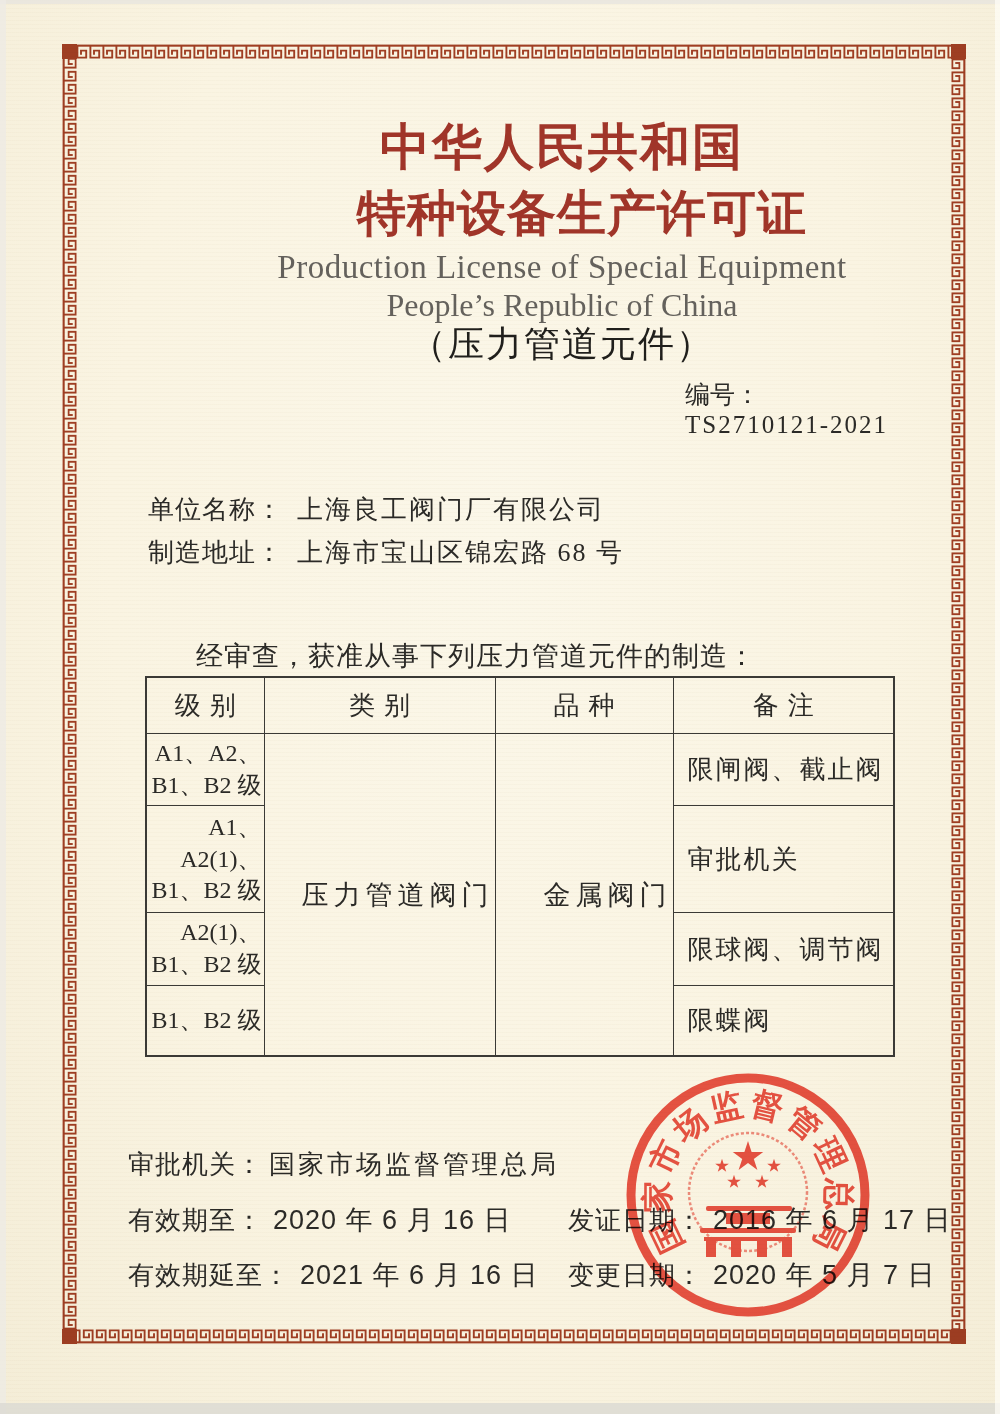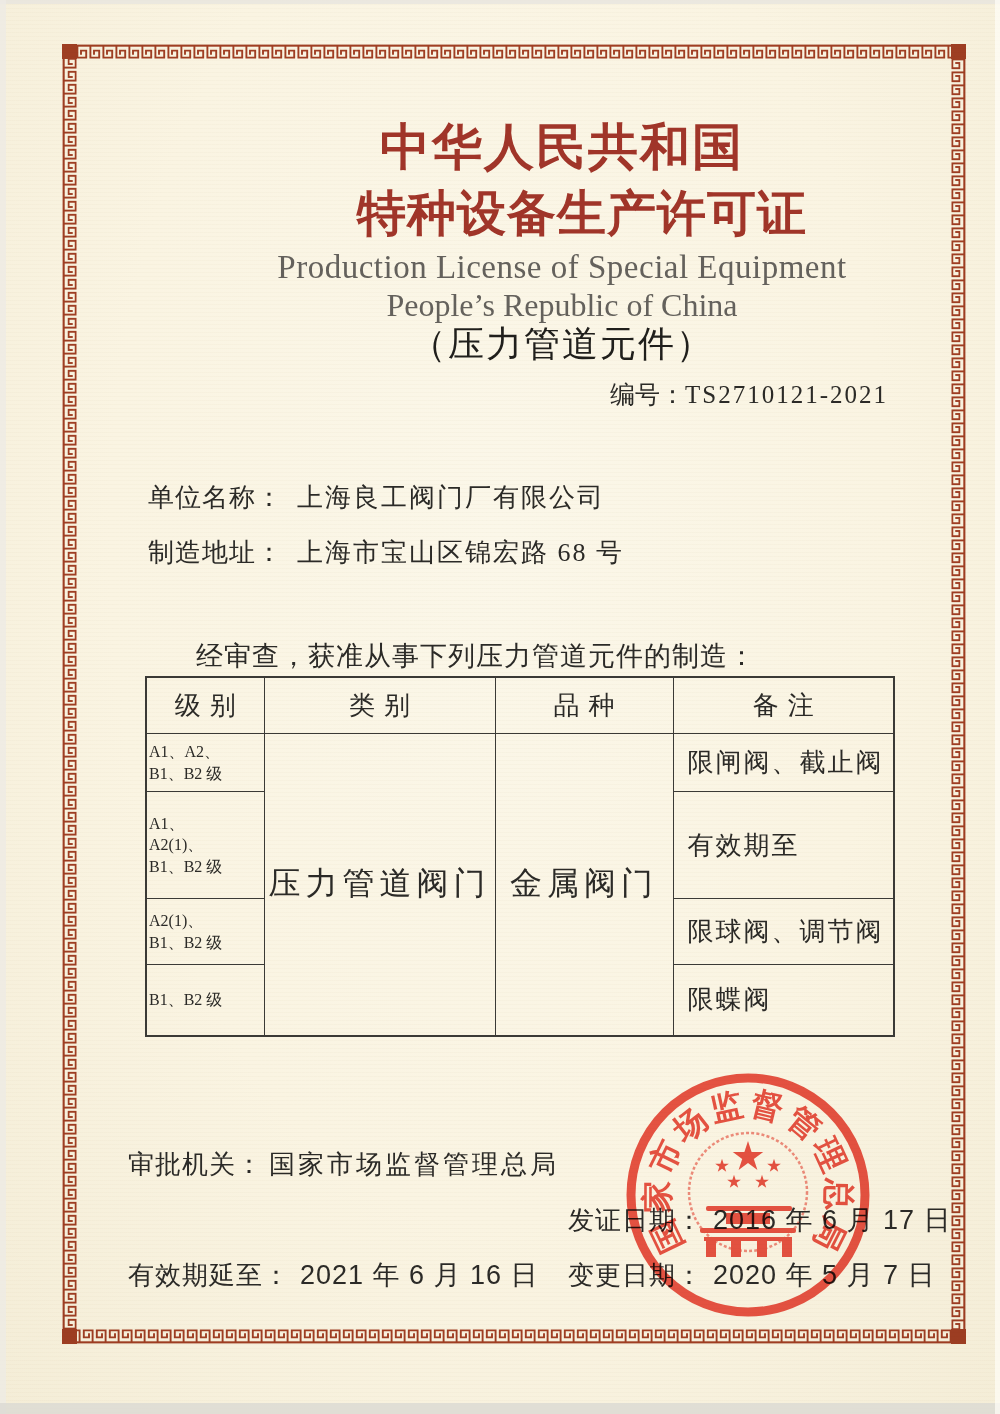--- a/index.html
+++ b/index.html
@@ -8,48 +8,48 @@
     font-family:"Liberation Serif","DejaVu Serif",serif;
     background:#f6f0dc;
   }
   #page{
     position:relative;width:1000px;height:1414px;overflow:hidden;
     background:
       repeating-linear-gradient(to bottom, rgba(190,170,130,0.05) 0 1px, rgba(0,0,0,0) 1px 4px),
       radial-gradient(ellipse at 50% 38%, #fbf7e9 0%, #faf4e2 55%, #f4edd7 100%);
     color:#2b2a27;
   }
-  .abs{position:absolute;}
+  .abs{position:absolute;flex-direction:column;}
   .band{position:absolute;left:62px;width:1000px;text-align:center;}
   .t-cn{color:#a03529;font-weight:bold;}
   .t1{top:114px;font-size:50px;letter-spacing:2px;}
   .t2{top:181px;font-size:49px;letter-spacing:1px;margin-left:20px;}
   .t-en{color:#64615c;font-weight:normal;}
   .en1{top:249px;font-size:33px;letter-spacing:0.5px;}
   .en2{top:287px;font-size:32px;}
   .sub{top:320px;font-size:36px;color:#201f1c;letter-spacing:2px;}
   .serial{top:378px;right:112px;font-size:25px;display:flex;align-items:baseline;}
   .serial .val{letter-spacing:2px;}
   .fld{position:absolute;font-size:26px;white-space:nowrap;}
   .fld .lbl{letter-spacing:1px;}
   .fld .val{margin-left:14px;letter-spacing:2px;}
-  .company{top:480px;left:148px;}
+  .company{top:492px;left:148px;}
   .address{top:535px;left:148px;}
   .intro{top:638px;left:196px;font-size:27px;letter-spacing:1px;}
   
   #scope-table{
     position:absolute;left:145px;top:676px;width:748px;
     border-collapse:collapse;table-layout:fixed;
     border:2.5px solid #3b3a36;
   }
   #scope-table th,#scope-table td{border:1.5px solid #3b3a36;vertical-align:middle;font-weight:normal;}
   #scope-table th{height:53px;font-size:26px;letter-spacing:9px;text-indent:9px;text-align:center;}
-  .grade{text-align:left;font-size:16px;line-height:1.32;padding:4px 2px;}
+  .grade{text-align:right;font-size:24px;line-height:1.32;padding:4px 2px;}
   .remark{font-size:26px;padding-left:14px;letter-spacing:2px;text-align:left;}
-  .span-cell{text-align:center;font-size:32px;letter-spacing:5px;margin-left:40px;}
+  .span-cell{text-align:right;font-size:27px;letter-spacing:5px;margin-left:40px;}
   .row-1{height:58px;}.row-2{height:107px;}.row-3{height:66px;}.row-4{height:71px;}
   
   .authority{top:1147px;left:128px;}
   .authority .val{margin-left:6px;letter-spacing:3px;}
   .valid{top:1202px;left:128px;}
   .extended{top:1257px;left:128px;}
   .issue{top:1202px;left:568px;}
   .change{top:1257px;left:568px;}
   .date-val{
     font-family:"Liberation Sans","DejaVu Sans",sans-serif;
@@ -120,40 +120,43 @@
         <td class="span-cell" rowspan="4">压力管道阀门</td>
         <td class="span-cell" rowspan="4">金属阀门</td>
         <td class="remark">限闸阀、截止阀</td>
       </tr>
       <tr class="row-2">
         <td class="grade">
           <div>A1、</div>
           <div>A2(1)、</div>
           <div>B1、B2 级</div>
         </td>
-        <td class="remark">有效期至</td>
+        <td class="remark">审批机关</td>
       </tr>
       <tr class="row-3">
         <td class="grade">
           <div>A2(1)、</div>
           <div>B1、B2 级</div>
         </td>
         <td class="remark">限球阀、调节阀</td>
       </tr>
       <tr class="row-4">
         <td class="grade">
           <div>B1、B2 级</div>
         </td>
         <td class="remark">限蝶阀</td>
       </tr>
     </tbody>
   </table>
 
   <div class="fld authority">
     <span class="lbl">审批机关：</span><span class="val">国家市场监督管理总局</span>
+  </div>
+  <div class="fld valid">
+    <span class="lbl">有效期至：</span><span class="date-val">2020 年 6 月 16 日</span>
   </div>
   <div class="fld extended">
     <span class="lbl">有效期延至：</span><span class="date-val">2021 年 6 月 16 日</span>
   </div>
   <div class="fld issue">
     <span class="lbl">发证日期：</span><span class="date-val">2016 年 6 月 17 日</span>
   </div>
   <div class="fld change">
     <span class="lbl">变更日期：</span><span class="date-val">2020 年 5 月 7 日</span>
   </div>

